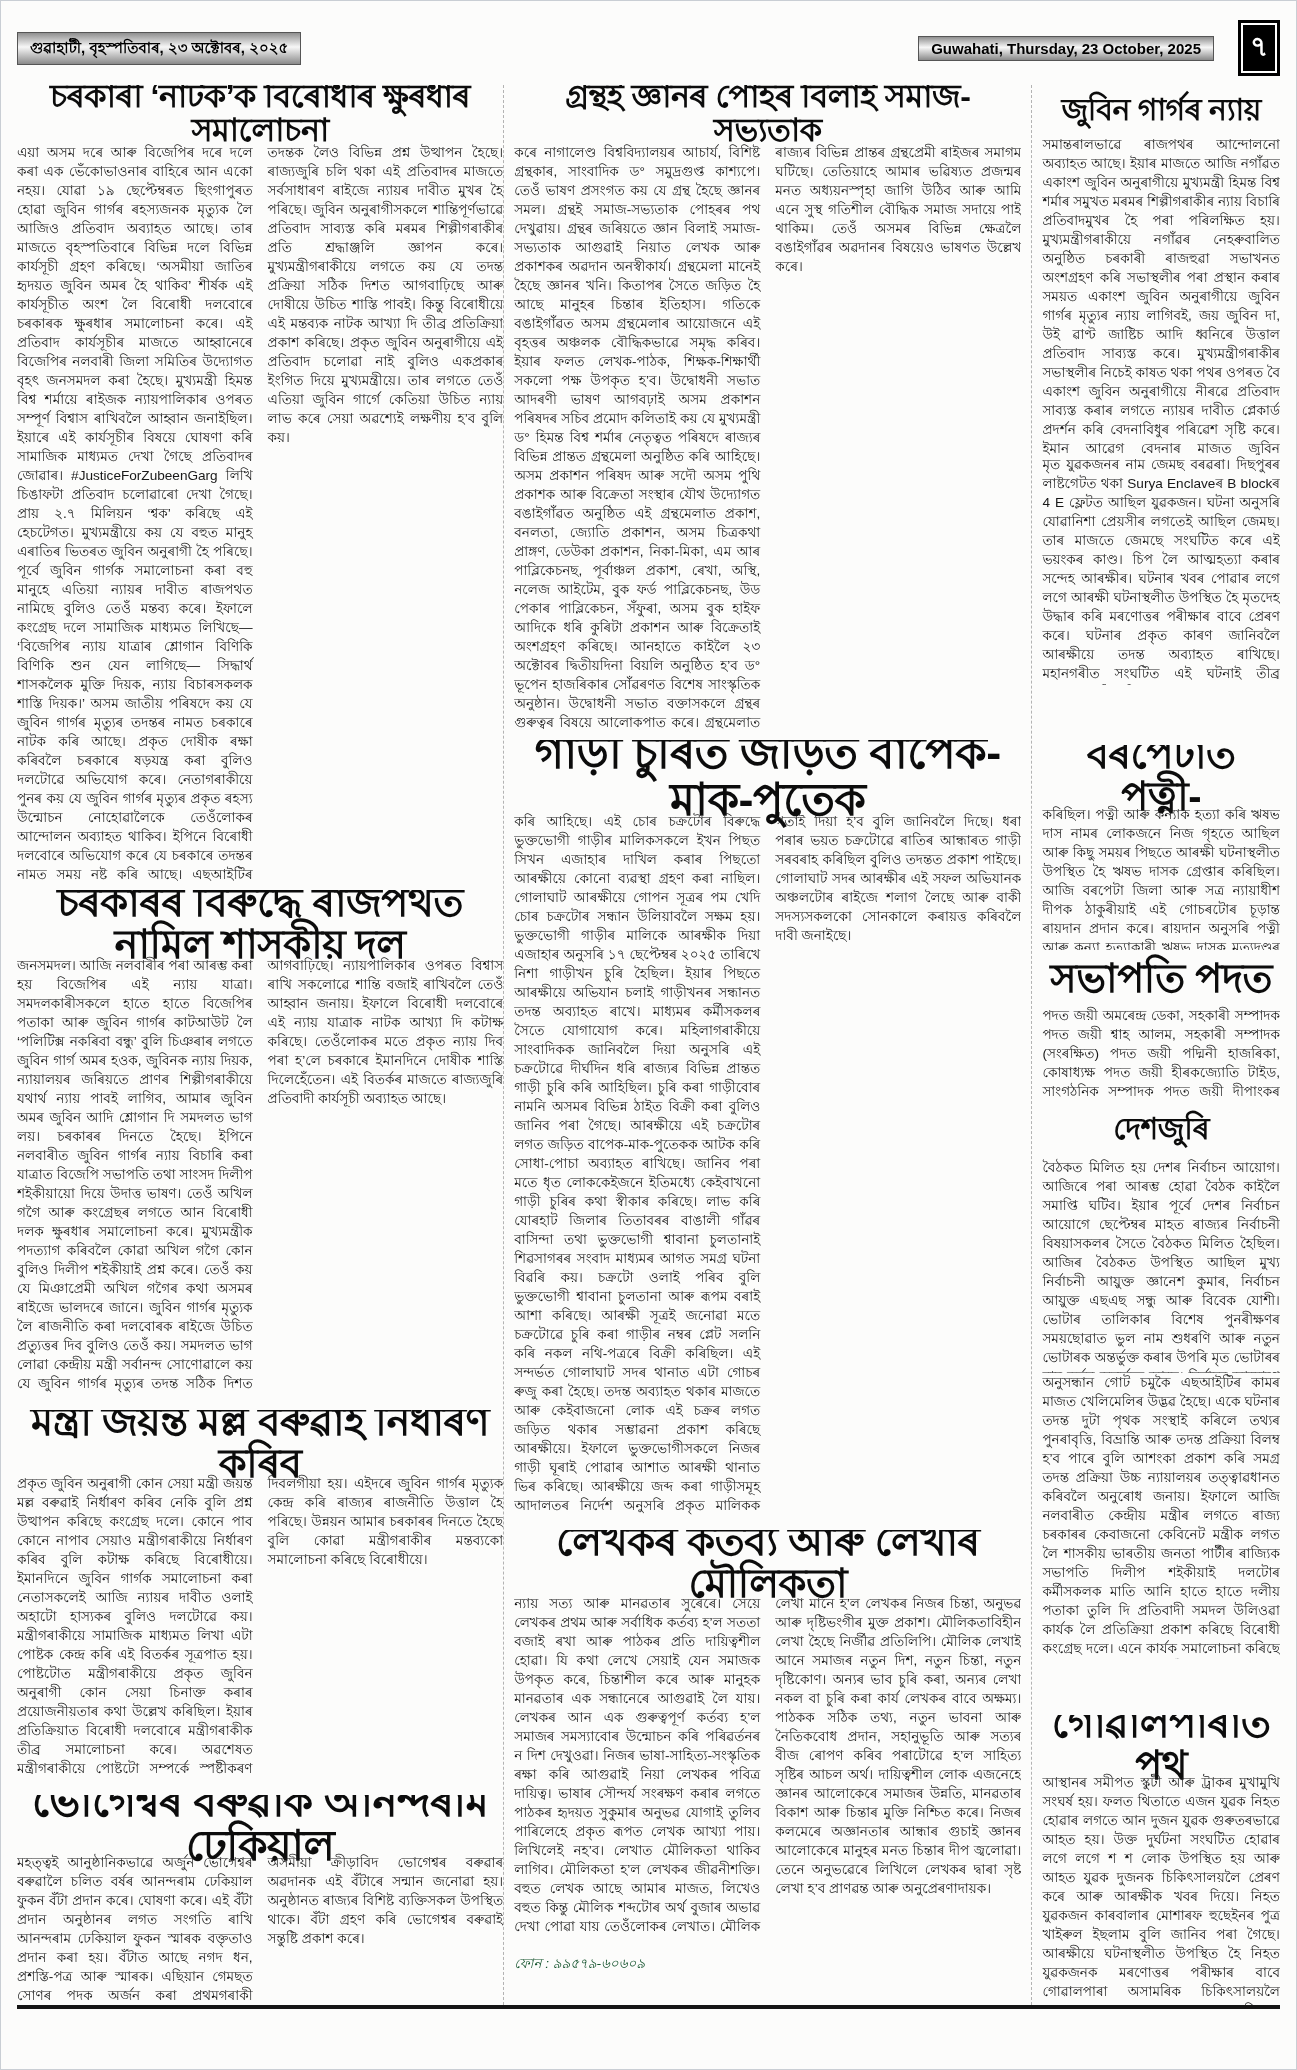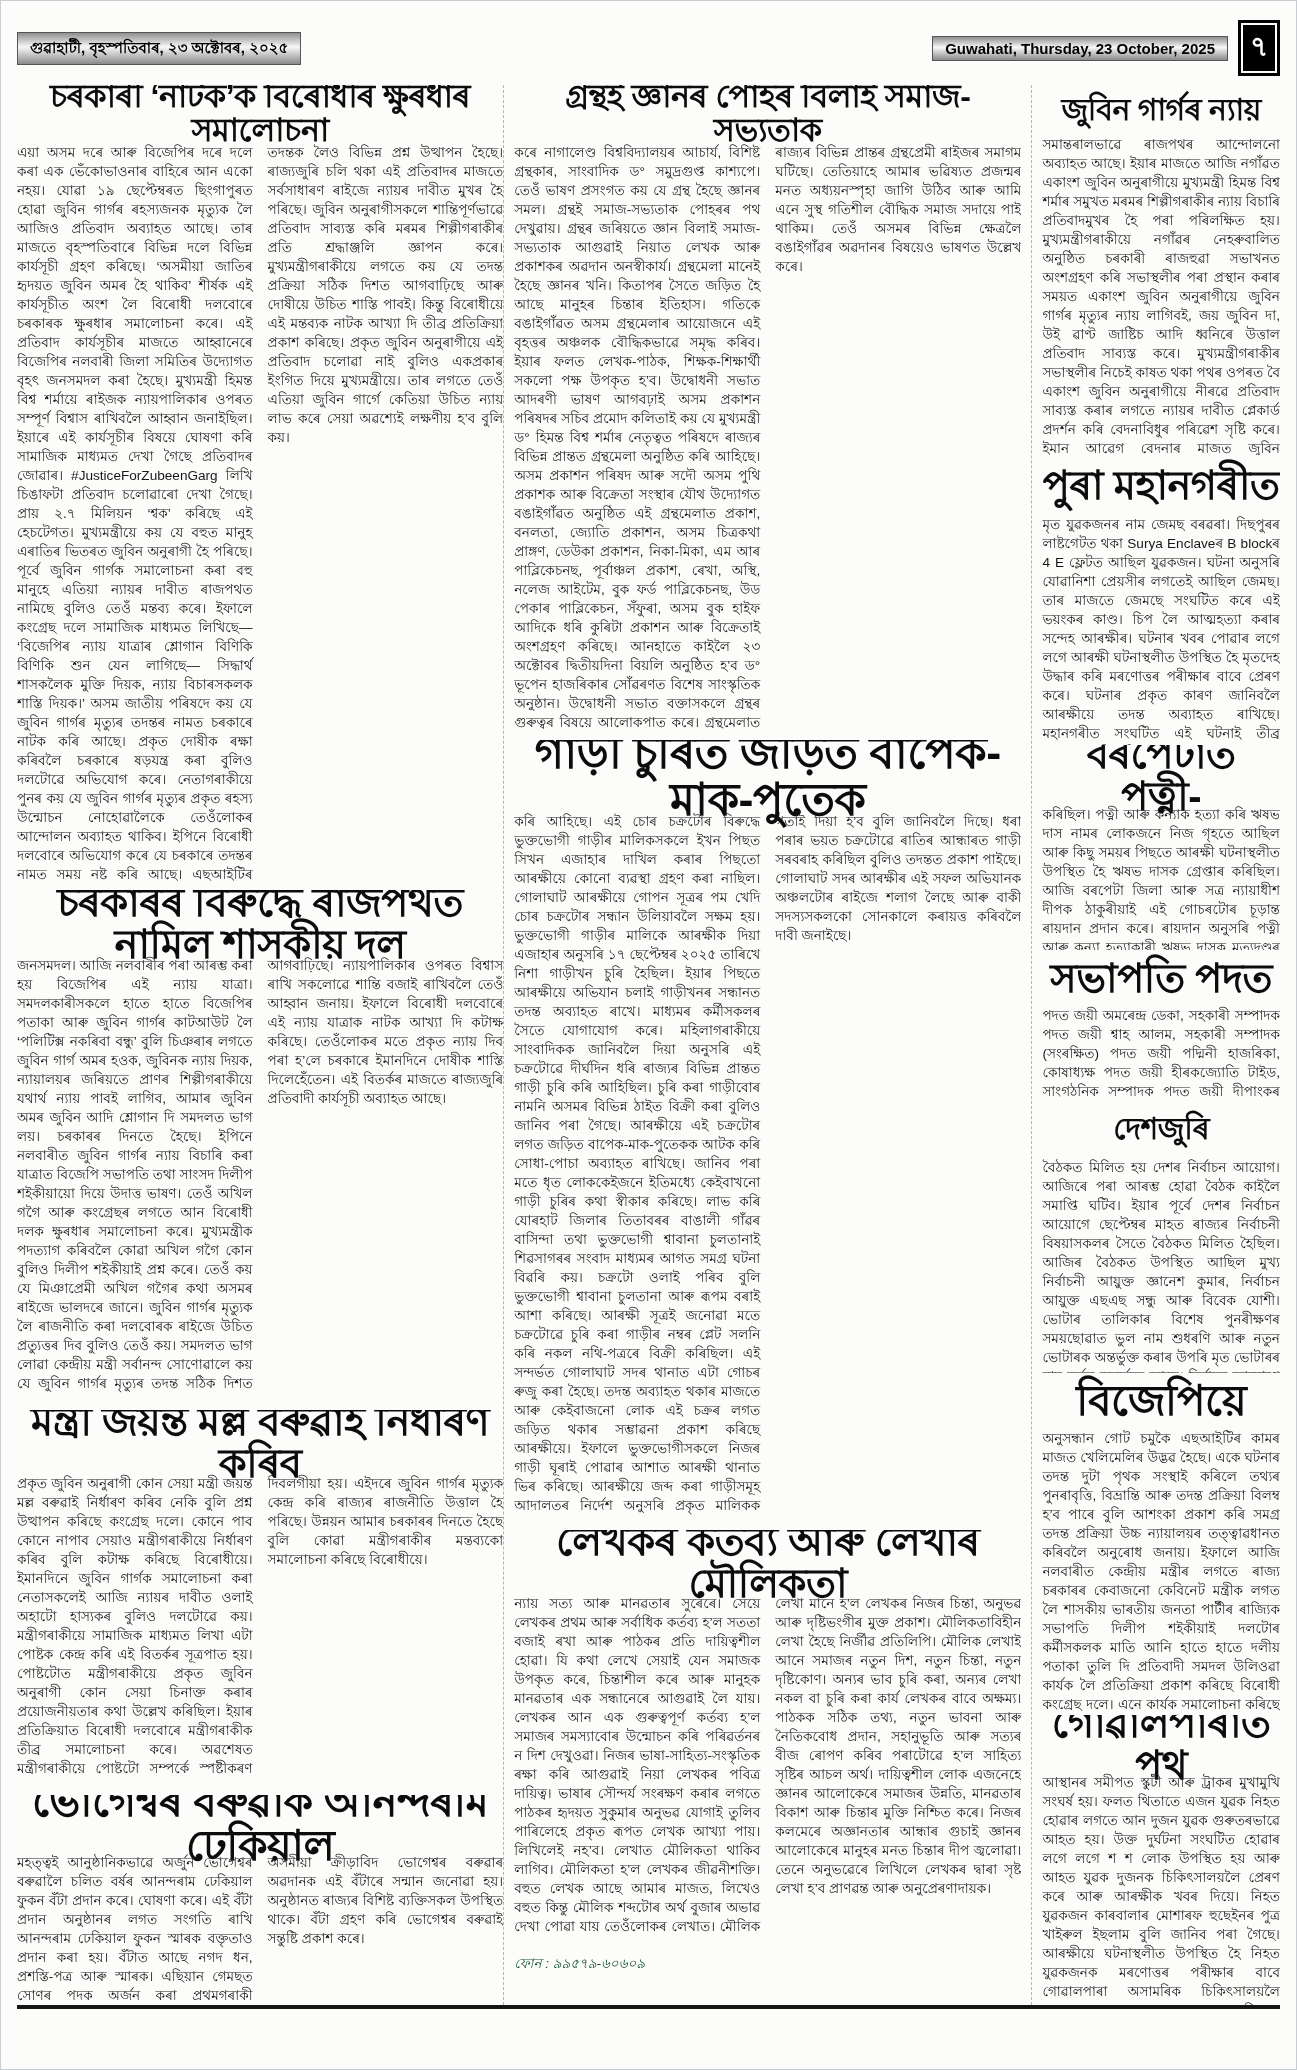--- a/index.html
+++ b/index.html
@@ -4,21 +4,21 @@
 <style>
   html,body{margin:0;padding:0;background:#dde2e8;font-family:"Liberation Sans","DejaVu Sans",sans-serif;}
   .page{width:1297px;height:2070px;background:#fcfcfb;margin:0 auto;position:relative;box-sizing:border-box;padding:14px 16px 0 16px;border:1px solid #c9ced4;}
   
   .hdr{display:flex;align-items:center;justify-content:space-between;height:66px;}
   .date-bar{background:linear-gradient(180deg,#8f8f8f 0%,#f7f7f7 45%,#8a8a8a 100%);border:1px solid #555;
             padding:3px 12px;font-weight:bold;font-size:15px;color:#000;white-space:nowrap;}
   .masthead{background:linear-gradient(180deg,#b9b9b9 0%,#ffffff 42%,#9b9b9b 100%);padding:1px 22px 4px 22px;text-align:center;}
   .masthead .daily{font-size:13px;font-weight:bold;color:#000;line-height:1.1;}
   .masthead .title{font-size:42px;font-weight:800;color:#000;line-height:1.0;display:flex;align-items:center;justify-content:center;gap:7px;letter-spacing:-1px;}
-  .hdr-right{display:flex;align-items:center;gap:10px;}
+  .hdr-right{display:flex;align-items:center;gap:24px;}
   .pagenum{width:42px;height:56px;background:#000;display:flex;align-items:center;justify-content:center;}
   .pagenum-inner{width:32px;height:46px;border:2px solid #fff;color:#fff;font-size:28px;font-weight:bold;display:flex;align-items:center;justify-content:center;}
   
   .banner{margin-top:9px;background:#0b0b0b;color:#fff;height:47px;line-height:47px;text-align:center;
           font-size:28px;font-weight:bold;border:1px solid #000;}
   
   .content{display:flex;margin-top:4px;border-bottom:4px solid #151515;}
   .block{box-sizing:border-box;}
   .block.left{width:487px;}
   .block.middle{width:530px;border-left:1px dashed #b3b3b3;border-right:1px dashed #b3b3b3;padding:0 10px;}
@@ -98,37 +98,35 @@
         <div class="phone-line">ফোন : ৯৯৫৭৯-৬০৬০৯</div>
       </article>
     </section>
 
     <section class="block right">
       <article id="art-c">
         <h2 class="hl">জুবিন গাৰ্গৰ ন্যায়</h2>
         <div class="body">সমান্তৰালভাৱে ৰাজপথৰ আন্দোলনো অব্যাহত আছে। ইয়াৰ মাজতে আজি নগাঁৱত একাংশ জুবিন অনুৰাগীয়ে মুখ্যমন্ত্ৰী হিমন্ত বিশ্ব শৰ্মাৰ সমুখত মৰমৰ শিল্পীগৰাকীৰ ন্যায় বিচাৰি প্ৰতিবাদমুখৰ হৈ পৰা পৰিলক্ষিত হয়। মুখ্যমন্ত্ৰীগৰাকীয়ে নগাঁৱৰ নেহৰুবালিত অনুষ্ঠিত চৰকাৰী ৰাজহুৱা সভাখনত অংশগ্ৰহণ কৰি সভাস্থলীৰ পৰা প্ৰস্থান কৰাৰ সময়ত একাংশ জুবিন অনুৰাগীয়ে জুবিন গাৰ্গৰ মৃত্যুৰ ন্যায় লাগিবই, জয় জুবিন দা, উই ৱাণ্ট জাষ্টিচ আদি ধ্বনিৰে উত্তাল প্ৰতিবাদ সাব্যস্ত কৰে। মুখ্যমন্ত্ৰীগৰাকীৰ সভাস্থলীৰ নিচেই কাষত থকা পথৰ ওপৰত বৈ একাংশ জুবিন অনুৰাগীয়ে নীৰৱে প্ৰতিবাদ সাব্যস্ত কৰাৰ লগতে ন্যায়ৰ দাবীত প্লেকাৰ্ড প্ৰদৰ্শন কৰি বেদনাবিধুৰ পৰিৱেশ সৃষ্টি কৰে। ইমান আৱেগ বেদনাৰ মাজত জুবিন অনুৰাগীয়ে কেনেকৈ প্ৰতিবাদ কৰিবলৈ সক্ষম হ’ল তাৰ কোনো তত্ত্ব ধৰিব পৰা নাছিল উপস্থিত থকা আৰক্ষীয়ে।</div>
       </article>
       <article id="art-d">
-        <h2 class="hl">পুৰা মহানগৰীত</h2>
         <div class="body">মৃত যুৱকজনৰ নাম জেমছ বৰৱৰা। দিছপুৰৰ লাষ্টগেটত থকা Surya Enclaveৰ B blockৰ 4 E ফ্লেটত আছিল যুৱকজন। ঘটনা অনুসৰি যোৱানিশা প্ৰেয়সীৰ লগতেই আছিল জেমছ। তাৰ মাজতে জেমছে সংঘটিত কৰে এই ভয়ংকৰ কাণ্ড। চিপ লৈ আত্মহত্যা কৰাৰ সন্দেহ আৰক্ষীৰ। ঘটনাৰ খবৰ পোৱাৰ লগে লগে আৰক্ষী ঘটনাস্থলীত উপস্থিত হৈ মৃতদেহ উদ্ধাৰ কৰি মৰণোত্তৰ পৰীক্ষাৰ বাবে প্ৰেৰণ কৰে। ঘটনাৰ প্ৰকৃত কাৰণ জানিবলৈ আৰক্ষীয়ে তদন্ত অব্যাহত ৰাখিছে। মহানগৰীত সংঘটিত এই ঘটনাই তীব্ৰ চাঞ্চল্যৰ সৃষ্টি কৰিছে।</div>
       </article>
       <article id="art-f">
         <h2 class="hl">বৰপেটাত পত্নী-</h2>
         <div class="body">কৰিছিল। পত্নী আৰু কন্যাক হত্যা কৰি ঋষভ দাস নামৰ লোকজনে নিজ গৃহতে আছিল আৰু কিছু সময়ৰ পিছতে আৰক্ষী ঘটনাস্থলীত উপস্থিত হৈ ঋষভ দাসক গ্ৰেপ্তাৰ কৰিছিল। আজি বৰপেটা জিলা আৰু সত্ৰ ন্যায়াধীশ দীপক ঠাকুৰীয়াই এই গোচৰটোৰ চূড়ান্ত ৰায়দান প্ৰদান কৰে। ৰায়দান অনুসৰি পত্নী আৰু কন্যা হত্যাকাৰী ঋষভ দাসক মৃত্যুদণ্ডৰ ৰায়দান প্ৰদান কৰে। এই ৰায়দানত ঋষভ দাসৰ হাতত মৃত্যুক আঁকোৱালি লোৱা বিনীতা দাসৰ মাতৃগৃহই সন্তুষ্টি প্ৰকাশ কৰিছে।</div>
       </article>
       <article id="art-g">
         <h2 class="hl">সভাপতি পদত</h2>
         <div class="body">পদত জয়ী অমৰেন্দ্ৰ ডেকা, সহকাৰী সম্পাদক পদত জয়ী শ্বাহ আলম, সহকাৰী সম্পাদক (সংৰক্ষিত) পদত জয়ী পদ্মিনী হাজৰিকা, কোষাধ্যক্ষ পদত জয়ী হীৰকজ্যোতি টাইড, সাংগঠনিক সম্পাদক পদত জয়ী দীপাংকৰ কলিতা, সাংস্কৃতিক সম্পাদক পদত জয়ী সমীৰণ বৰঠাকুৰ আৰু ক্ৰীড়া সম্পাদক পদত জয়ী হয় দীপাংকৰ দাস।</div>
       </article>
       <article id="art-h">
         <h2 class="hl">দেশজুৰি</h2>
         <div class="body">বৈঠকত মিলিত হয় দেশৰ নিৰ্বাচন আয়োগ। আজিৰে পৰা আৰম্ভ হোৱা বৈঠক কাইলৈ সমাপ্তি ঘটিব। ইয়াৰ পূৰ্বে দেশৰ নিৰ্বাচন আয়োগে ছেপ্টেম্বৰ মাহত ৰাজ্যৰ নিৰ্বাচনী বিষয়াসকলৰ সৈতে বৈঠকত মিলিত হৈছিল। আজিৰ বৈঠকত উপস্থিত আছিল মুখ্য নিৰ্বাচনী আয়ুক্ত জ্ঞানেশ কুমাৰ, নিৰ্বাচন আয়ুক্ত এছএছ সন্ধু আৰু বিবেক যোশী। ভোটাৰ তালিকাৰ বিশেষ পুনৰীক্ষণৰ সময়ছোৱাত ভুল নাম শুধৰণি আৰু নতুন ভোটাৰক অন্তৰ্ভুক্ত কৰাৰ উপৰি মৃত ভোটাৰৰ নাম কৰ্তন অন্তৰ্ভুক্ত আছে। নিৰ্বাচন আয়োগে বিহাৰৰ পিছত যিকেইখন ৰাজ্যত আগন্তুক বিধানসভা অনুষ্ঠিত হ’ব সেইকেইখনত এছআইআৰ কৰিব। সেই অনুসৰি অহা বছৰ অসম, কেৰালা, পুডুচেৰী, তামিলনাডু আৰু পশ্চিমবংগত বিধানসভা নিৰ্বাচন অনুষ্ঠিত হ’ব। এই ৰাজ্যকেইখনত প্ৰথমে আছআইআৰ কৰিব দেশৰ নিৰ্বাচন আয়োগে।</div>
       </article>
       <article id="art-i">
-        <h2 class="hl">বিজেপিয়ে</h2>
         <div class="body">অনুসন্ধান গোট চমুকৈ এছআইটিৰ কামৰ মাজত খেলিমেলিৰ উদ্ভৱ হৈছে। একে ঘটনাৰ তদন্ত দুটা পৃথক সংস্থাই কৰিলে তথ্যৰ পুনৰাবৃত্তি, বিভ্ৰান্তি আৰু তদন্ত প্ৰক্ৰিয়া বিলম্ব হ’ব পাৰে বুলি আশংকা প্ৰকাশ কৰি সমগ্ৰ তদন্ত প্ৰক্ৰিয়া উচ্চ ন্যায়ালয়ৰ তত্ত্বাৱধানত কৰিবলৈ অনুৰোধ জনায়। ইফালে আজি নলবাৰীত কেন্দ্ৰীয় মন্ত্ৰীৰ লগতে ৰাজ্য চৰকাৰৰ কেবাজনো কেবিনেট মন্ত্ৰীক লগত লৈ শাসকীয় ভাৰতীয় জনতা পাৰ্টীৰ ৰাজ্যিক সভাপতি দিলীপ শইকীয়াই দলটোৰ কৰ্মীসকলক মাতি আনি হাতে হাতে দলীয় পতাকা তুলি দি প্ৰতিবাদী সমদল উলিওৱা কাৰ্যক লৈ প্ৰতিক্ৰিয়া প্ৰকাশ কৰিছে বিৰোধী কংগ্ৰেছ দলে। এনে কাৰ্যক সমালোচনা কৰিছে অসম প্ৰদেশ কংগ্ৰেছ কমিটীৰ মিডিয়া বিভাগৰ অধ্যক্ষ বেদব্ৰত বৰাই। উক্ত কাৰ্যক ভণ্ডামিৰ নামান্তৰ আখ্যা দিয়ে প্ৰদেশ কংগ্ৰেছৰ মিডিয়া বিভাগৰ অধ্যক্ষ বৰাই।</div>
       </article>
       <article id="art-j">
         <h2 class="hl">গোৱালপাৰাত পথ</h2>
         <div class="body">আস্থানৰ সমীপত স্কুটী আৰু ট্ৰাকৰ মুখামুখি সংঘৰ্ষ হয়। ফলত থিতাতে এজন যুৱক নিহত হোৱাৰ লগতে আন দুজন যুৱক গুৰুতৰভাৱে আহত হয়। উক্ত দুৰ্ঘটনা সংঘটিত হোৱাৰ লগে লগে শ শ লোক উপস্থিত হয় আৰু আহত যুৱক দুজনক চিকিৎসালয়লৈ প্ৰেৰণ কৰে আৰু আৰক্ষীক খবৰ দিয়ে। নিহত যুৱকজন কাৰবালাৰ মোশাৰফ হুছেইনৰ পুত্ৰ খাইৰুল ইছলাম বুলি জানিব পৰা গৈছে। আৰক্ষীয়ে ঘটনাস্থলীত উপস্থিত হৈ নিহত যুৱকজনক মৰণোত্তৰ পৰীক্ষাৰ বাবে গোৱালপাৰা অসামৰিক চিকিৎসালয়লৈ প্ৰেৰণ কৰে। আহত যুৱক দুজন ক্ৰমে ৰিয়াজ হক আৰু চিকান্দাৰ আলী। দুৰ্ঘটনা সংঘটিত কৰিয়েই ট্ৰাকখনে পলায়ন কৰে যদিও আৰক্ষীয়ে ট্ৰাকখন ধৰিবলৈ তদন্ত চলাই আছে। দীপাৱলীৰ আনন্দ-উল্লাসৰ মাজতে ভয়ংকৰ দুৰ্ঘটনা সংঘটিত হোৱাত অঞ্চলটোত ব্যাপক চাঞ্চল্যৰ সৃষ্টি হোৱাৰ লগতে শোকৰ ছাঁ পৰিছে। পৰিয়ালৰ লোকে জনোৱা মতে নিহত খাইৰুল ইছলাম নামৰ যুৱকজনৰ কালি জন্মদিন আছিল। জন্মদিন উপলক্ষে বন্ধুৰ সৈতে কেক আনিবলৈ চহৰলৈ অহাৰ পথত দুৰ্ঘটনা সংঘটিত হয় আৰু উক্ত দুৰ্ঘটনাত থিতাতে নিহত হয়। আৰক্ষীয়ে আজি মৰণোত্তৰ পৰীক্ষাৰ অন্তত মৃতদেহটো পৰিয়ালৰ লোকক চমজাই দিয়ে।</div>
       </article>
     </section>
 
   </main>
 </div>

